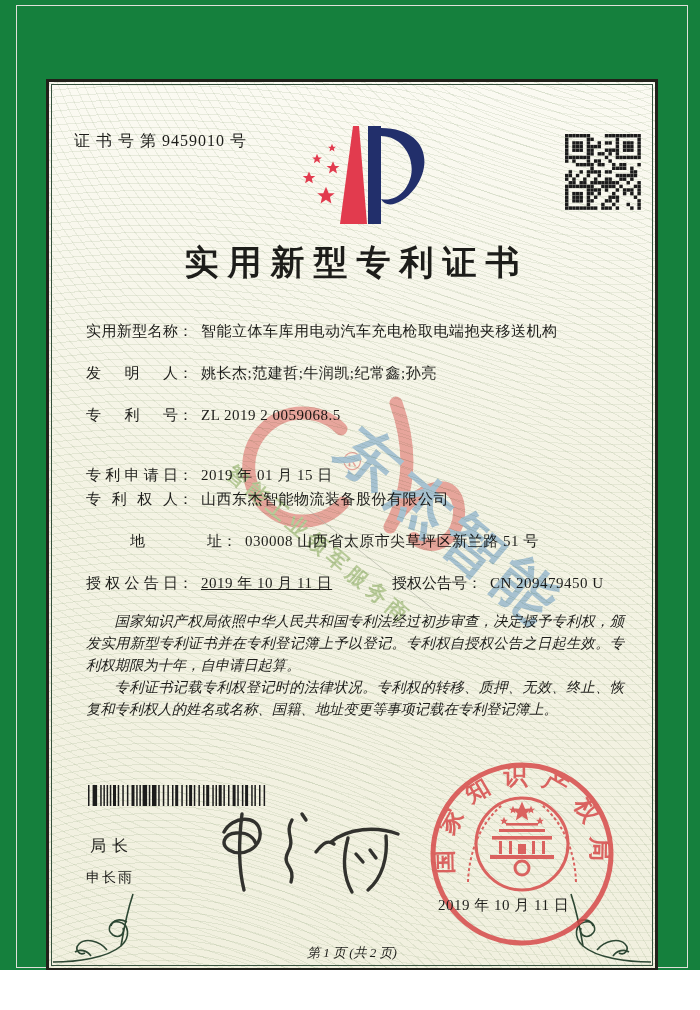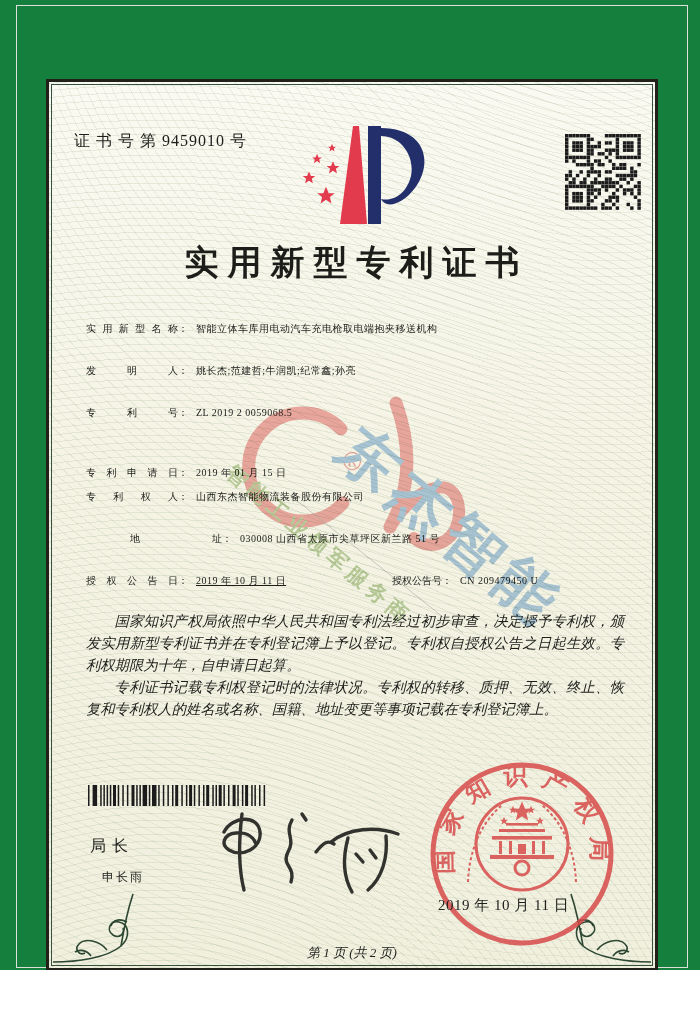--- a/index.html
+++ b/index.html
@@ -17,34 +17,34 @@
            repeating-radial-gradient(circle at 18% 130%, rgba(130,155,110,0.16) 0 1px, rgba(0,0,0,0) 1px 7px),
            repeating-radial-gradient(circle at 92% -25%, rgba(130,155,110,0.13) 0 1px, rgba(0,0,0,0) 1px 8px),
            linear-gradient(#fbfaf2 0%, #f4f3e4 45%, #f1f0df 100%);}
   #sheet::before{content:"";position:absolute;inset:2px;border:1px solid #35503c;pointer-events:none;}
   .flourish{position:absolute;width:85px;height:72px;}
   
   #cert-number{left:74px;top:131px;font-size:16px;letter-spacing:1px;}
   #title{left:46px;top:240px;width:612px;text-align:center;font-size:34px;font-weight:bold;
          letter-spacing:9px;text-indent:9px;}
   
-  .row{position:absolute;left:86px;width:545px;height:22px;font-size:10px;white-space:nowrap;}
+  .row{position:absolute;left:86px;width:545px;height:22px;font-size:15px;white-space:nowrap;}
   .label{display:inline-block;width:92px;text-align:justify;text-align-last:justify;vertical-align:top;}
   .label.auto{width:auto;text-align:center;text-align-last:auto;padding-left:38px;}
   .colon{display:inline-block;}
   .value{margin-left:8px;letter-spacing:0.5px;}
   .row-part2{position:absolute;left:268px;top:0;}
   
   #paras{left:86px;top:610px;width:538px;font-size:14.3px;line-height:22px;text-align:justify;
          font-style:italic;}
   #paras p{margin:0;text-indent:2em;}
   
   #barcode-wrap{left:88px;top:785px;width:182px;height:21px;}
   #commissioner-title{left:90px;top:836px;font-size:16px;letter-spacing:6px;}
-  #commissioner-name{left:102px;top:869px;font-size:12px;letter-spacing:2px;}
+  #commissioner-name{left:86px;top:869px;font-size:14px;letter-spacing:2px;}
   #signature{left:196px;top:800px;width:220px;height:100px;}
   #seal{left:428px;top:760px;width:188px;height:188px;opacity:0.93;}
   #seal-date{left:438px;top:896px;font-size:15px;letter-spacing:0.5px;z-index:6;}
   #page-footer{left:46px;top:944px;width:612px;text-align:center;font-size:13px;font-style:italic;}
   #back-note{left:0;top:982px;width:700px;text-align:center;font-size:14.5px;letter-spacing:3px;
              font-style:italic;}
   
   #watermark{left:195px;top:375px;width:430px;height:310px;mix-blend-mode:multiply;opacity:0.82;
              pointer-events:none;z-index:5;}
   #logo{left:283px;top:112px;width:145px;height:120px;}

